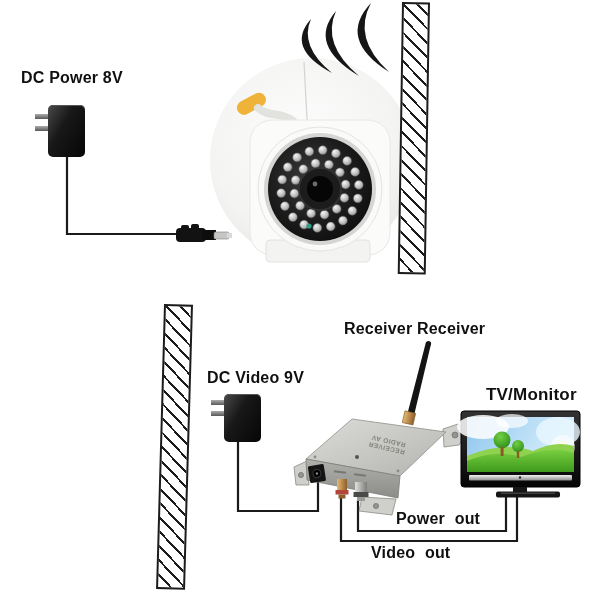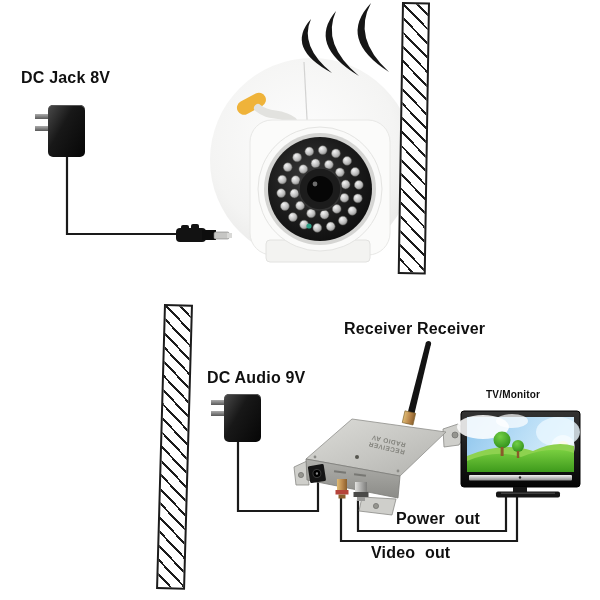--- a/index.html
+++ b/index.html
@@ -1,20 +1,20 @@
 <!DOCTYPE html>
 <html><head>
 <meta charset="utf-8">
 <style>
   html,body{margin:0;padding:0;background:#fff;}
   .stage{position:relative;width:600px;height:600px;background:#ffffff;overflow:hidden;
          font-family:"Liberation Sans",sans-serif;}
   .lbl{position:absolute;font-weight:bold;color:#101010;font-size:16px;line-height:18px;
        white-space:nowrap;letter-spacing:.2px;}
-  .lbl.small{font-size:10px;}
+  .lbl.small{font-size:17px;}
   .lbl.spaced{word-spacing:5px;}
   .wall{position:absolute;background-color:#ffffff;border:2px solid #1c1c1c;
         background-image:repeating-linear-gradient(45deg,transparent 0 8px,#1c1c1c 8px 10px);
         transform-origin:top left;}
   #wall-top{left:402px;top:2px;width:24px;height:268px;transform:rotate(0.9deg);}
   #wall-bottom{left:164px;top:304px;width:25px;height:281px;transform:rotate(1.6deg);}
   .adapter{position:absolute;background:linear-gradient(120deg,#4a4a4a,#181818 40%,#060606);
            border-radius:5px;box-shadow:inset 0 1px 0 #565656;}
   #adapter-8v{left:48px;top:105px;width:37px;height:52px;}
   #adapter-9v{left:224px;top:394px;width:37px;height:48px;}
@@ -238,19 +238,19 @@
 
   <div class="adapter" id="adapter-8v">
     <div class="prong p1"></div>
     <div class="prong p2"></div>
   </div>
   <div class="adapter" id="adapter-9v">
     <div class="prong p1"></div>
     <div class="prong p2"></div>
   </div>
 
-  <div class="lbl" style="left:21px;top:69px">DC Jack 8V</div>
+  <div class="lbl" style="left:21px;top:69px">DC Power 8V</div>
   <div class="lbl" style="left:344px;top:320px">Receiver Receiver</div>
-  <div class="lbl" style="left:207px;top:369px">DC Audio 9V</div>
+  <div class="lbl" style="left:207px;top:369px">DC Video 9V</div>
   <div class="lbl small" style="left:486px;top:386px">TV/Monitor</div>
   <div class="lbl spaced" style="left:396px;top:510px">Power out</div>
   <div class="lbl spaced" style="left:371px;top:544px">Video out</div>
 </div>
 
 </body></html>

